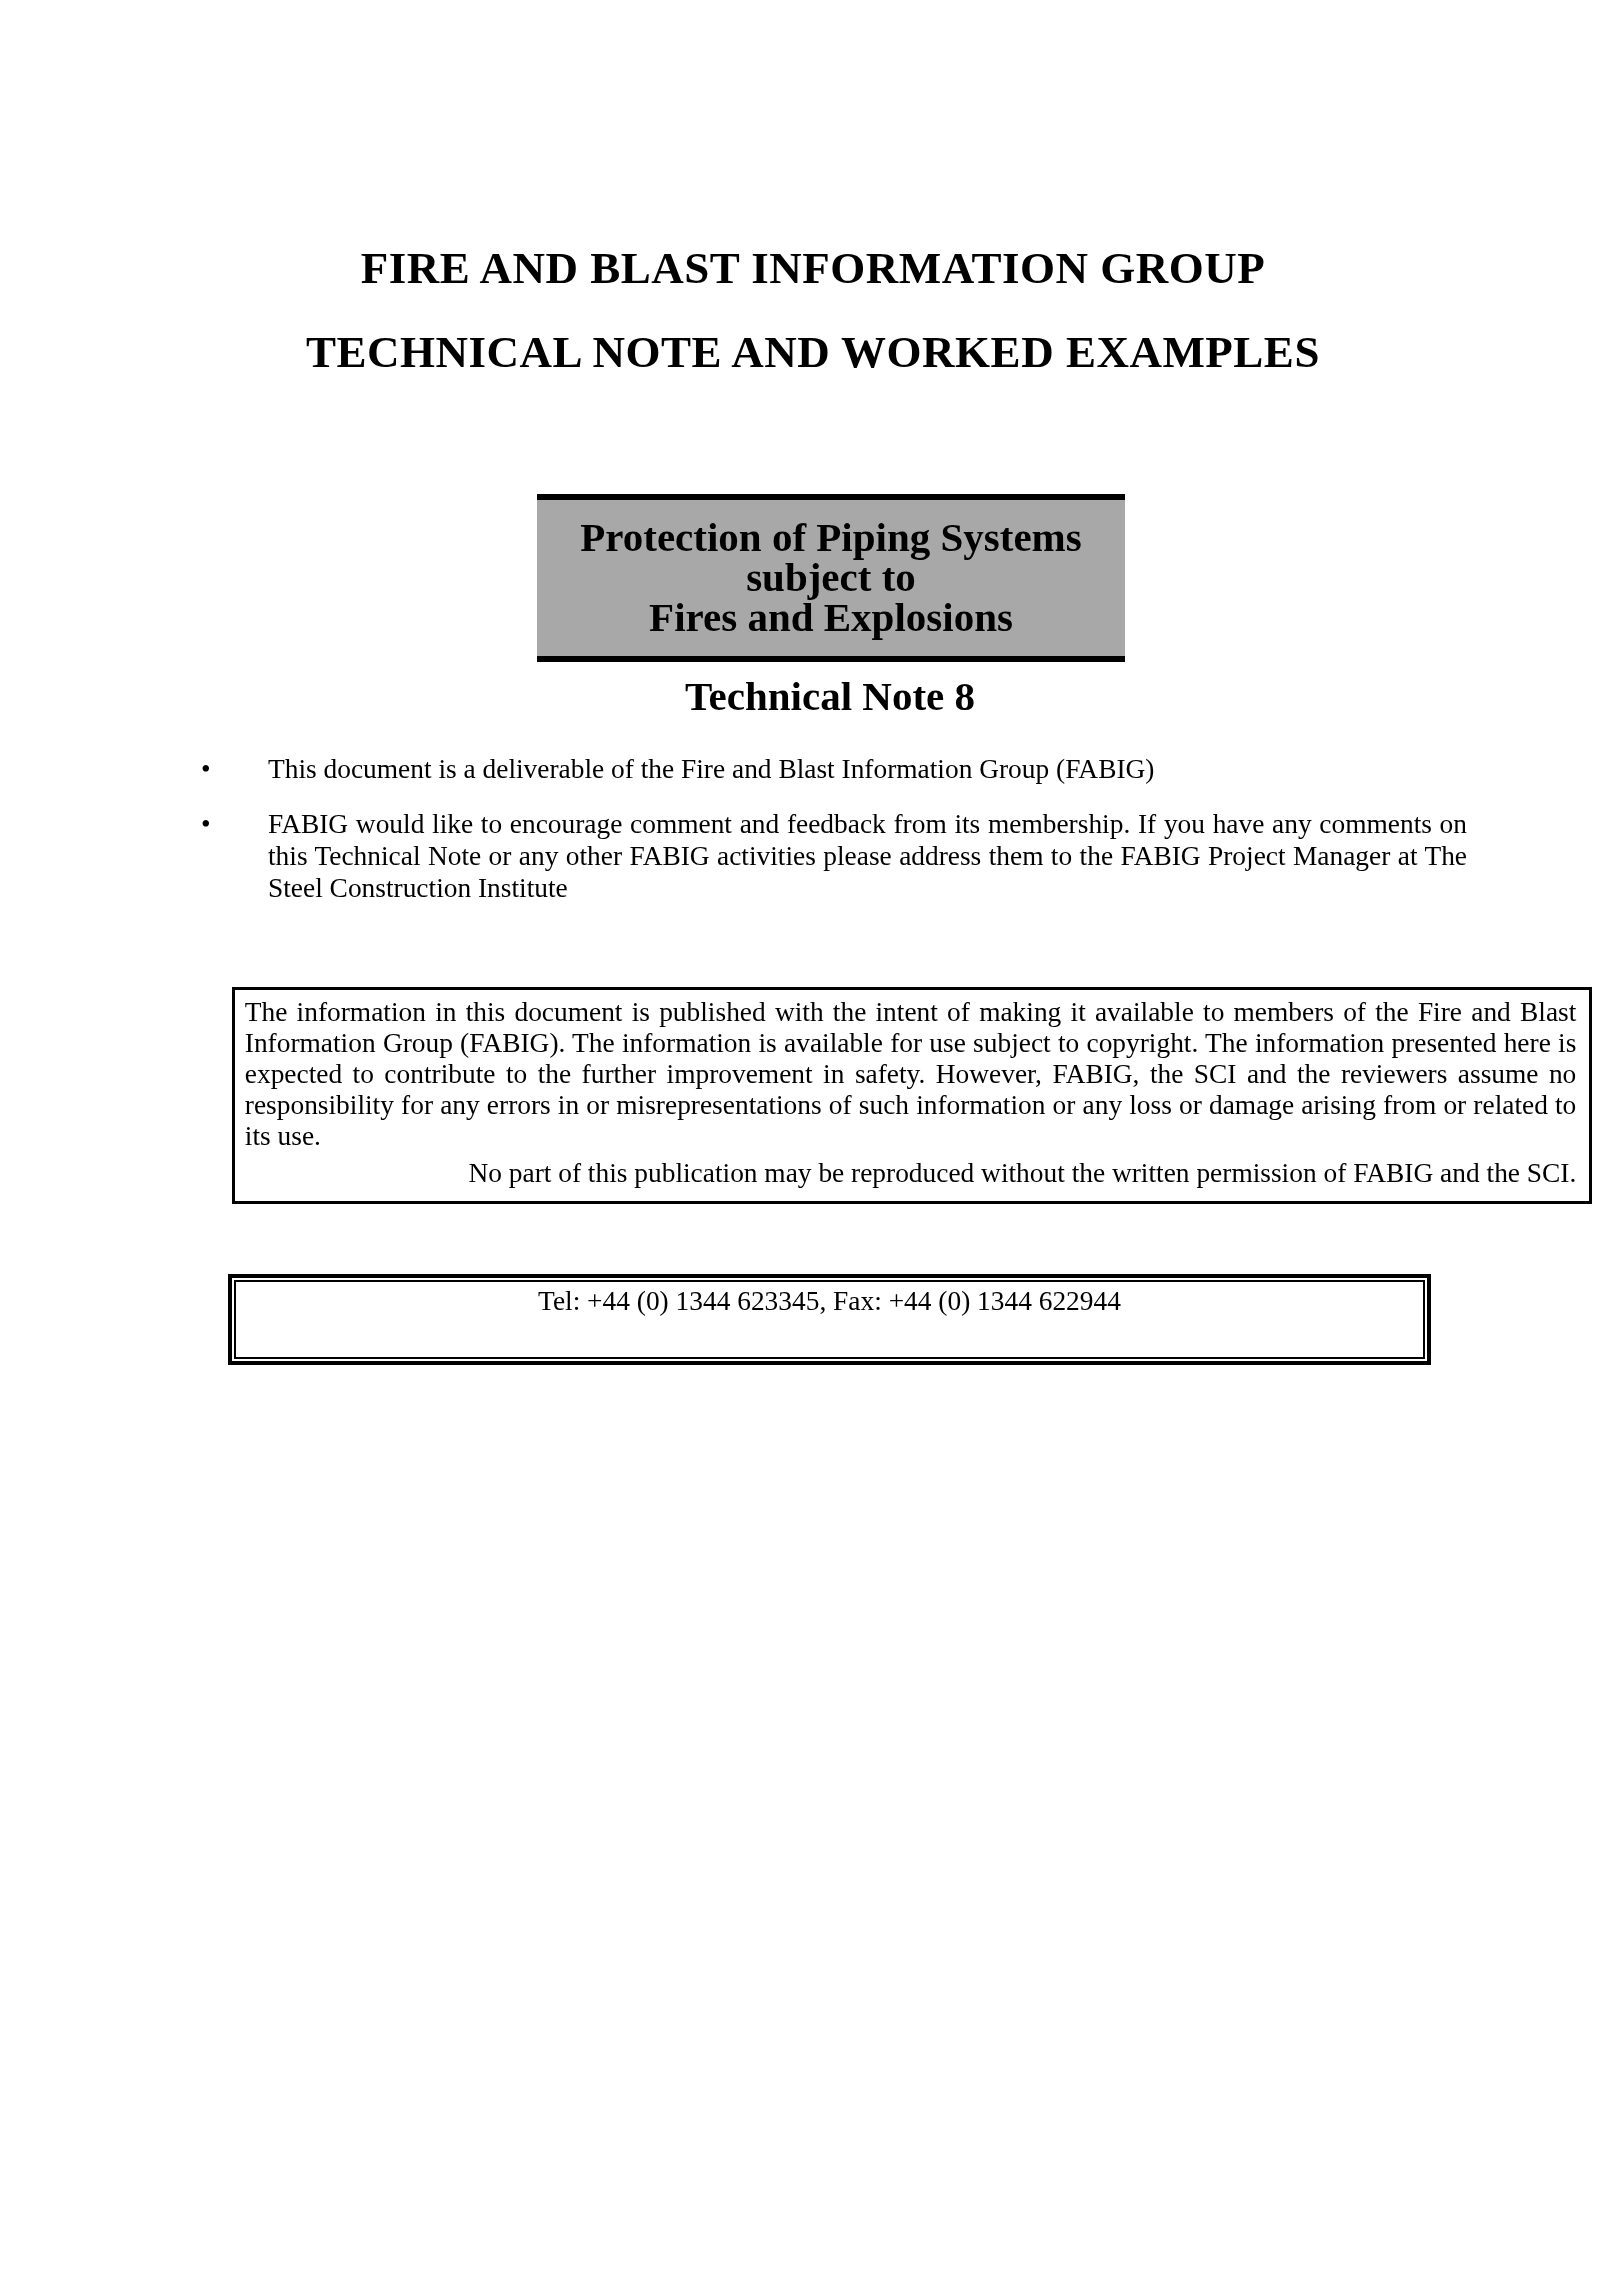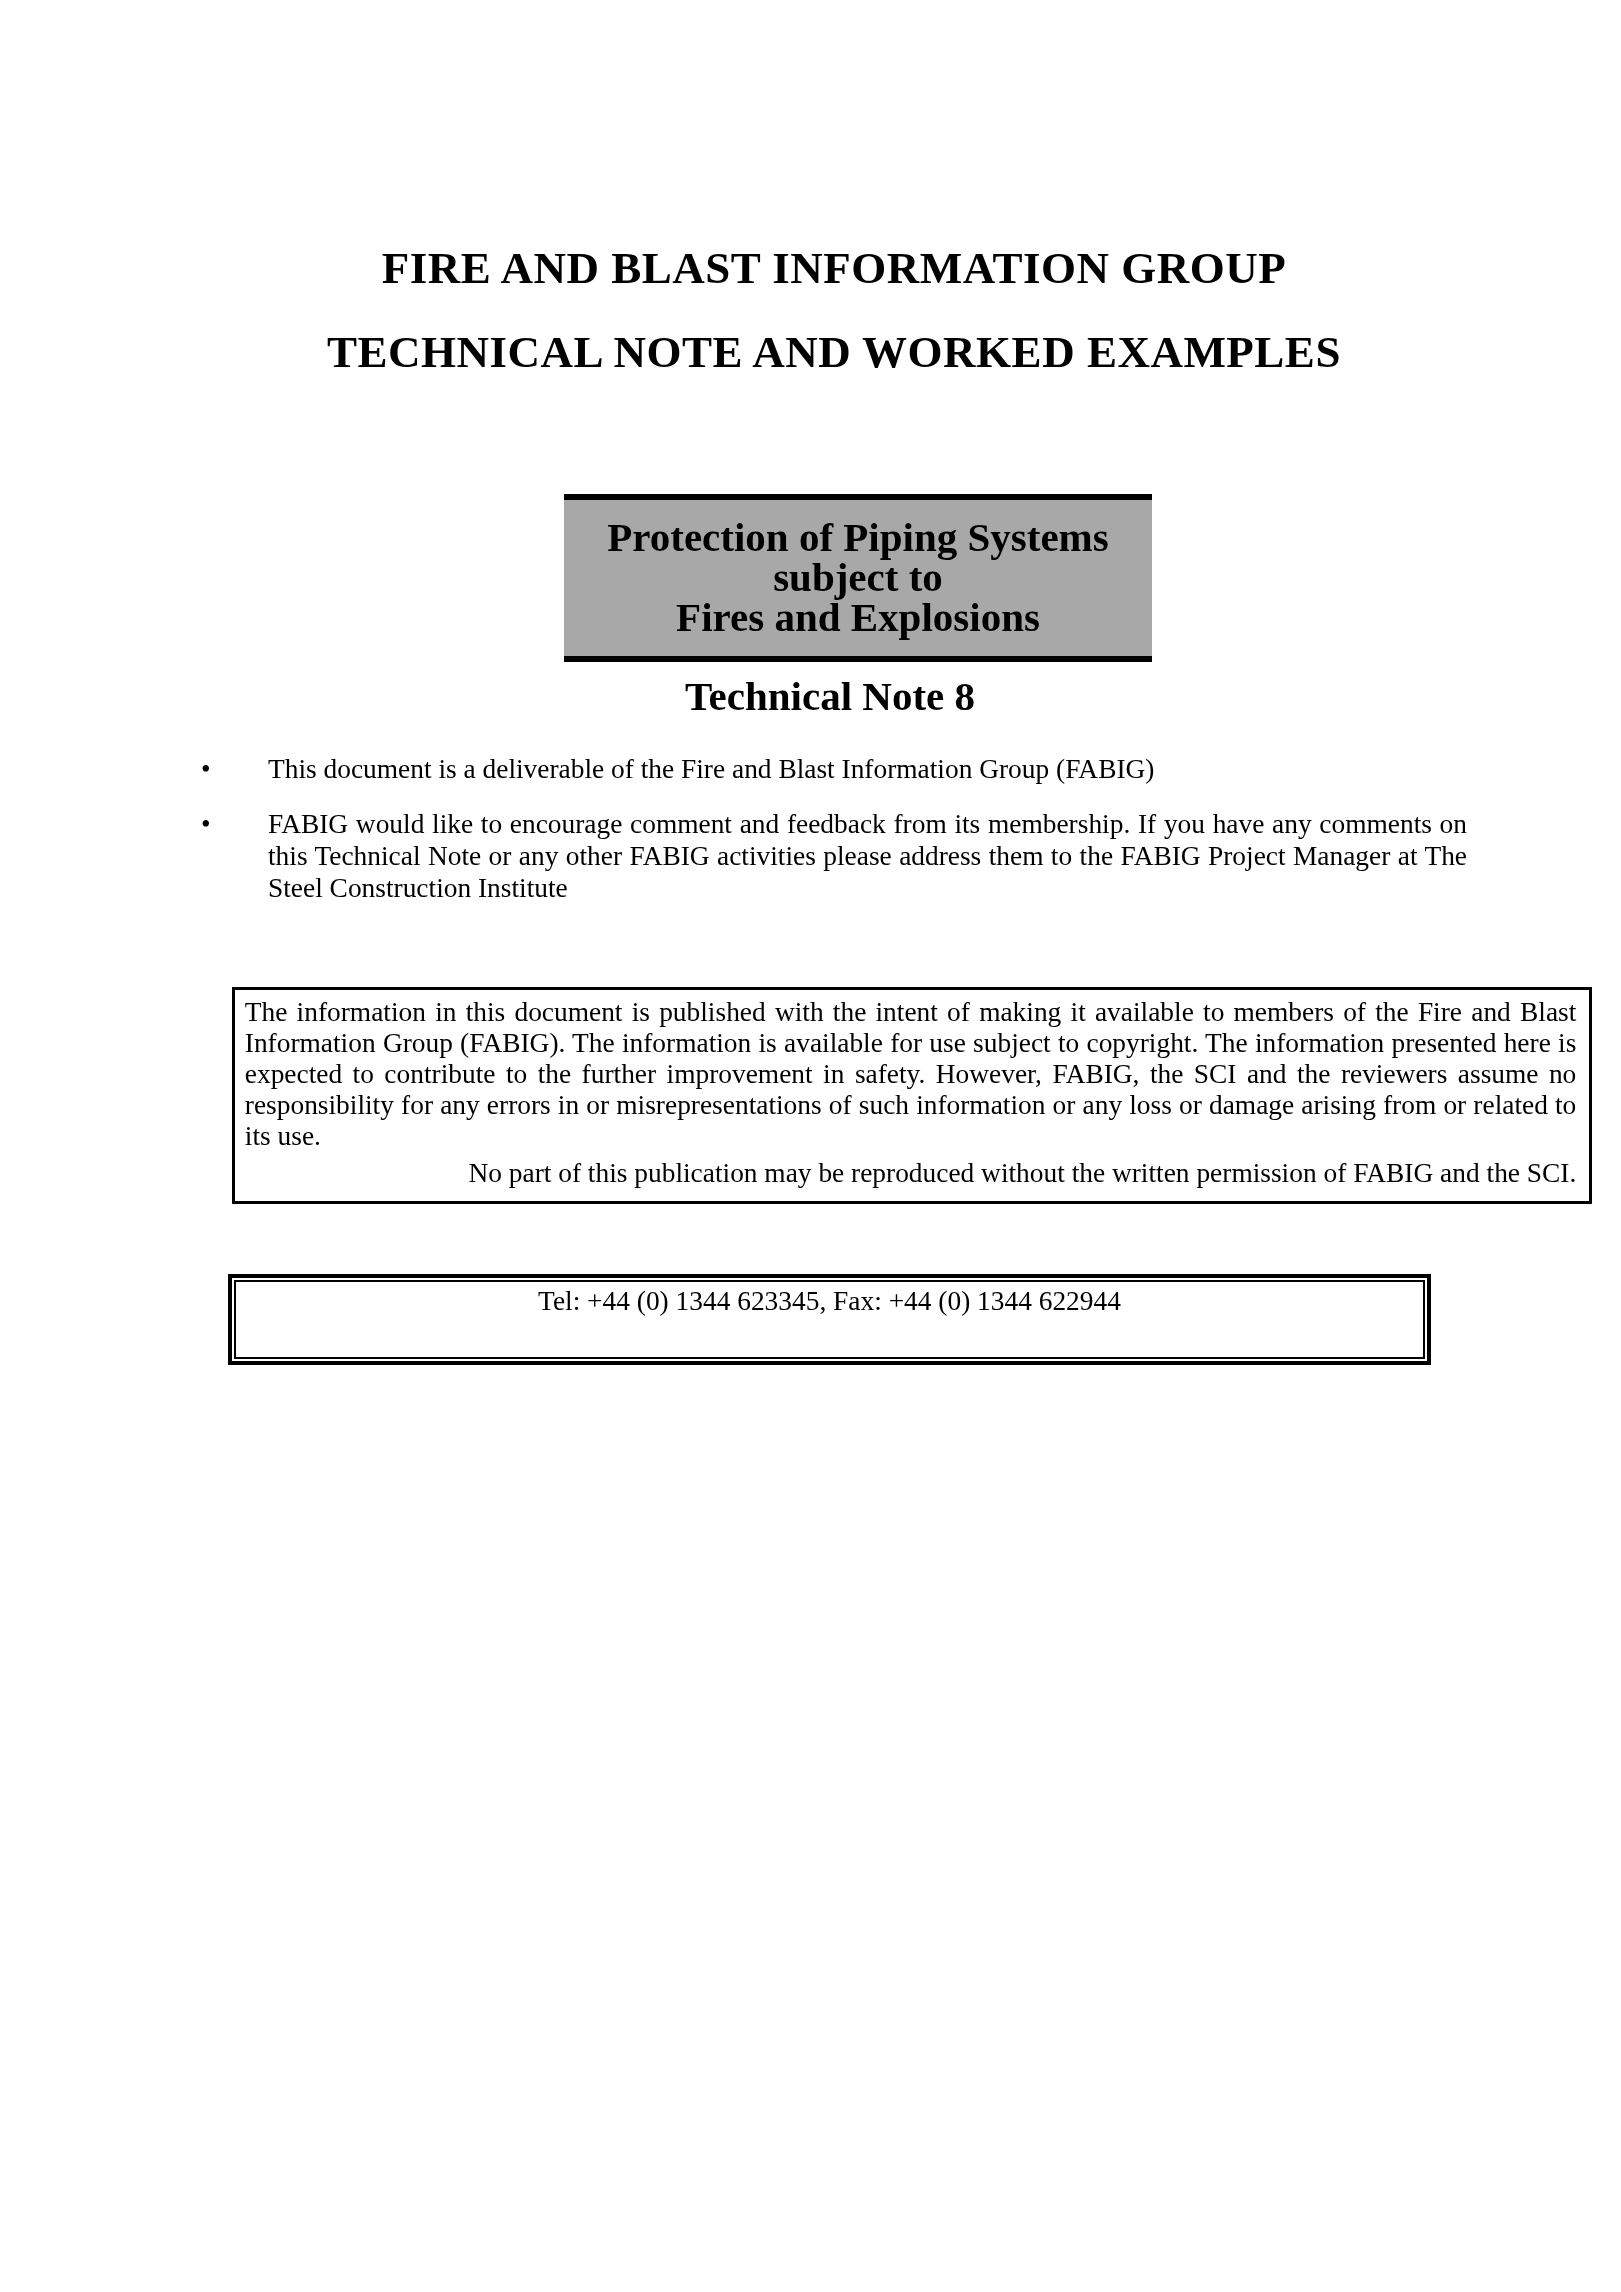--- a/index.html
+++ b/index.html
@@ -10,21 +10,21 @@
     position: relative;
     width: 1621px;
     height: 2293px;
     background: #ffffff;
     overflow: hidden;
   }
 
   
   .doc-title {
     position: absolute;
-    left: 236px;
+    left: 215px;
     width: 1196px;
     text-align: center;
     font-weight: bold;
     font-size: 45px;
     line-height: 47px;
     letter-spacing: 0.5px;
     white-space: nowrap;
   }
   .doc-title.line1 { top: 245px; }
   .doc-title.line2 { top: 329px; }
@@ -37,21 +37,20 @@
     width: 588px;
     height: 168px;
     background: #A8A8A8;
     border-top: 6.9px solid #000;
     border-bottom: 6.9px solid #000;
     text-align: center;
     font-weight: bold;
     font-size: 41px;
     line-height: 40px;
     padding-top: 16.7px;
-    margin-left: 27px;
   }
 
   
   .subtitle {
     position: absolute;
     left: 232px;
     top: 677px;
     width: 1196px;
     text-align: center;
     font-weight: bold;

